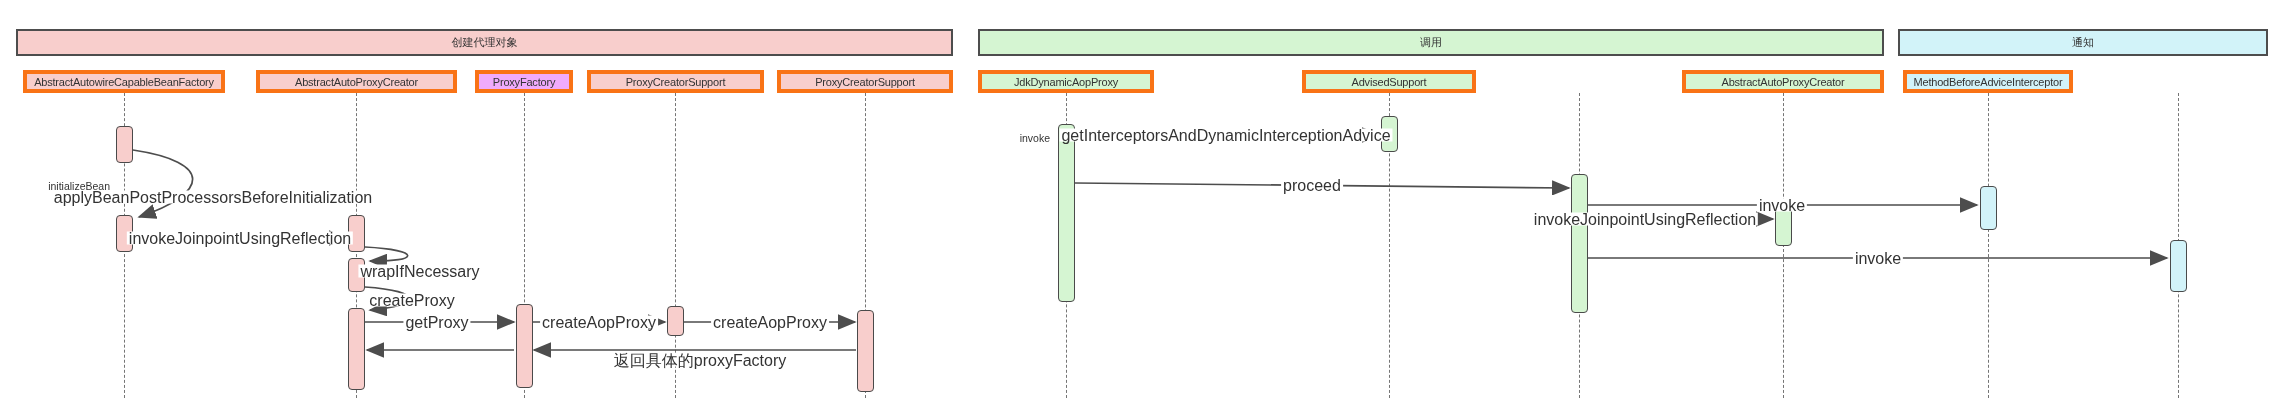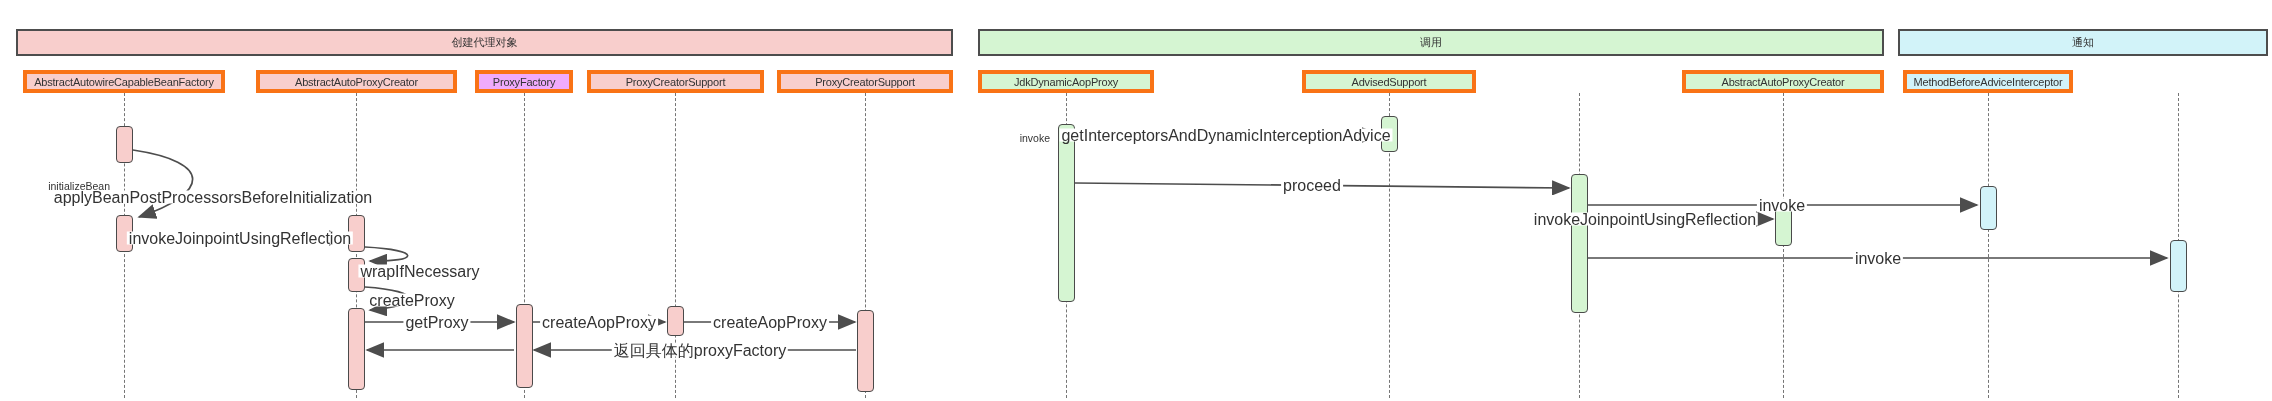--- a/index.html
+++ b/index.html
@@ -98,21 +98,21 @@
       <path d="M1588,219 L1773,219" fill="none" stroke="#4d4d4d" stroke-width="1.7" marker-end="url(#ah)"></path>
       <path d="M1588,258 L2167,258" fill="none" stroke="#4d4d4d" stroke-width="1.7" marker-end="url(#ah)"></path>
       <path d="M133,150 C213,162 210,193 139,217" fill="none" stroke="#4d4d4d" stroke-width="1.7" marker-end="url(#ah)"></path>
       <path d="M365,247 C422,250 420,262 370,261" fill="none" stroke="#4d4d4d" stroke-width="1.7" marker-end="url(#ah)"></path>
       <path d="M365,287 C424,291 422,306 370,310" fill="none" stroke="#4d4d4d" stroke-width="1.7" marker-end="url(#ah)"></path>
     </svg>
     <div class="msg-label" style="left: 240px; top: 238px;">invokeJoinpointUsingReflection</div>
     <div class="msg-label" style="left: 437px; top: 322px;">getProxy</div>
     <div class="msg-label" style="left: 599px; top: 322px;">createAopProxy</div>
     <div class="msg-label" style="left: 770px; top: 322px;">createAopProxy</div>
-    <div class="msg-label" style="left: 700px; top: 350px;">返回具体的proxyFactory</div>
+    <div class="msg-label" style="left: 700px; top: 360px;">返回具体的proxyFactory</div>
     <div class="msg-label" style="left: 1226px; top: 135px;">getInterceptorsAndDynamicInterceptionAdvice</div>
     <div class="msg-label" style="left: 1312px; top: 185px;">proceed</div>
     <div class="msg-label" style="left: 1782px; top: 205px;">invoke</div>
     <div class="msg-label" style="left: 1620px; top: 219px; margin-left: 25px;">invokeJoinpointUsingReflection</div>
     <div class="msg-label" style="left: 1878px; top: 258px;">invoke</div>
     <div class="msg-label" style="left: 213px; top: 197px;">applyBeanPostProcessorsBeforeInitialization</div>
     <div class="msg-label" style="left: 420px; top: 271px;">wrapIfNecessary</div>
     <div class="msg-label" style="left: 412px; top: 300px;">createProxy</div>
     <div class="act-label" style="left: 110px; top: 145px; margin-top: 41px;">initializeBean</div>
     <div class="act-label" style="left: 1050px; top: 138px;">invoke</div>

